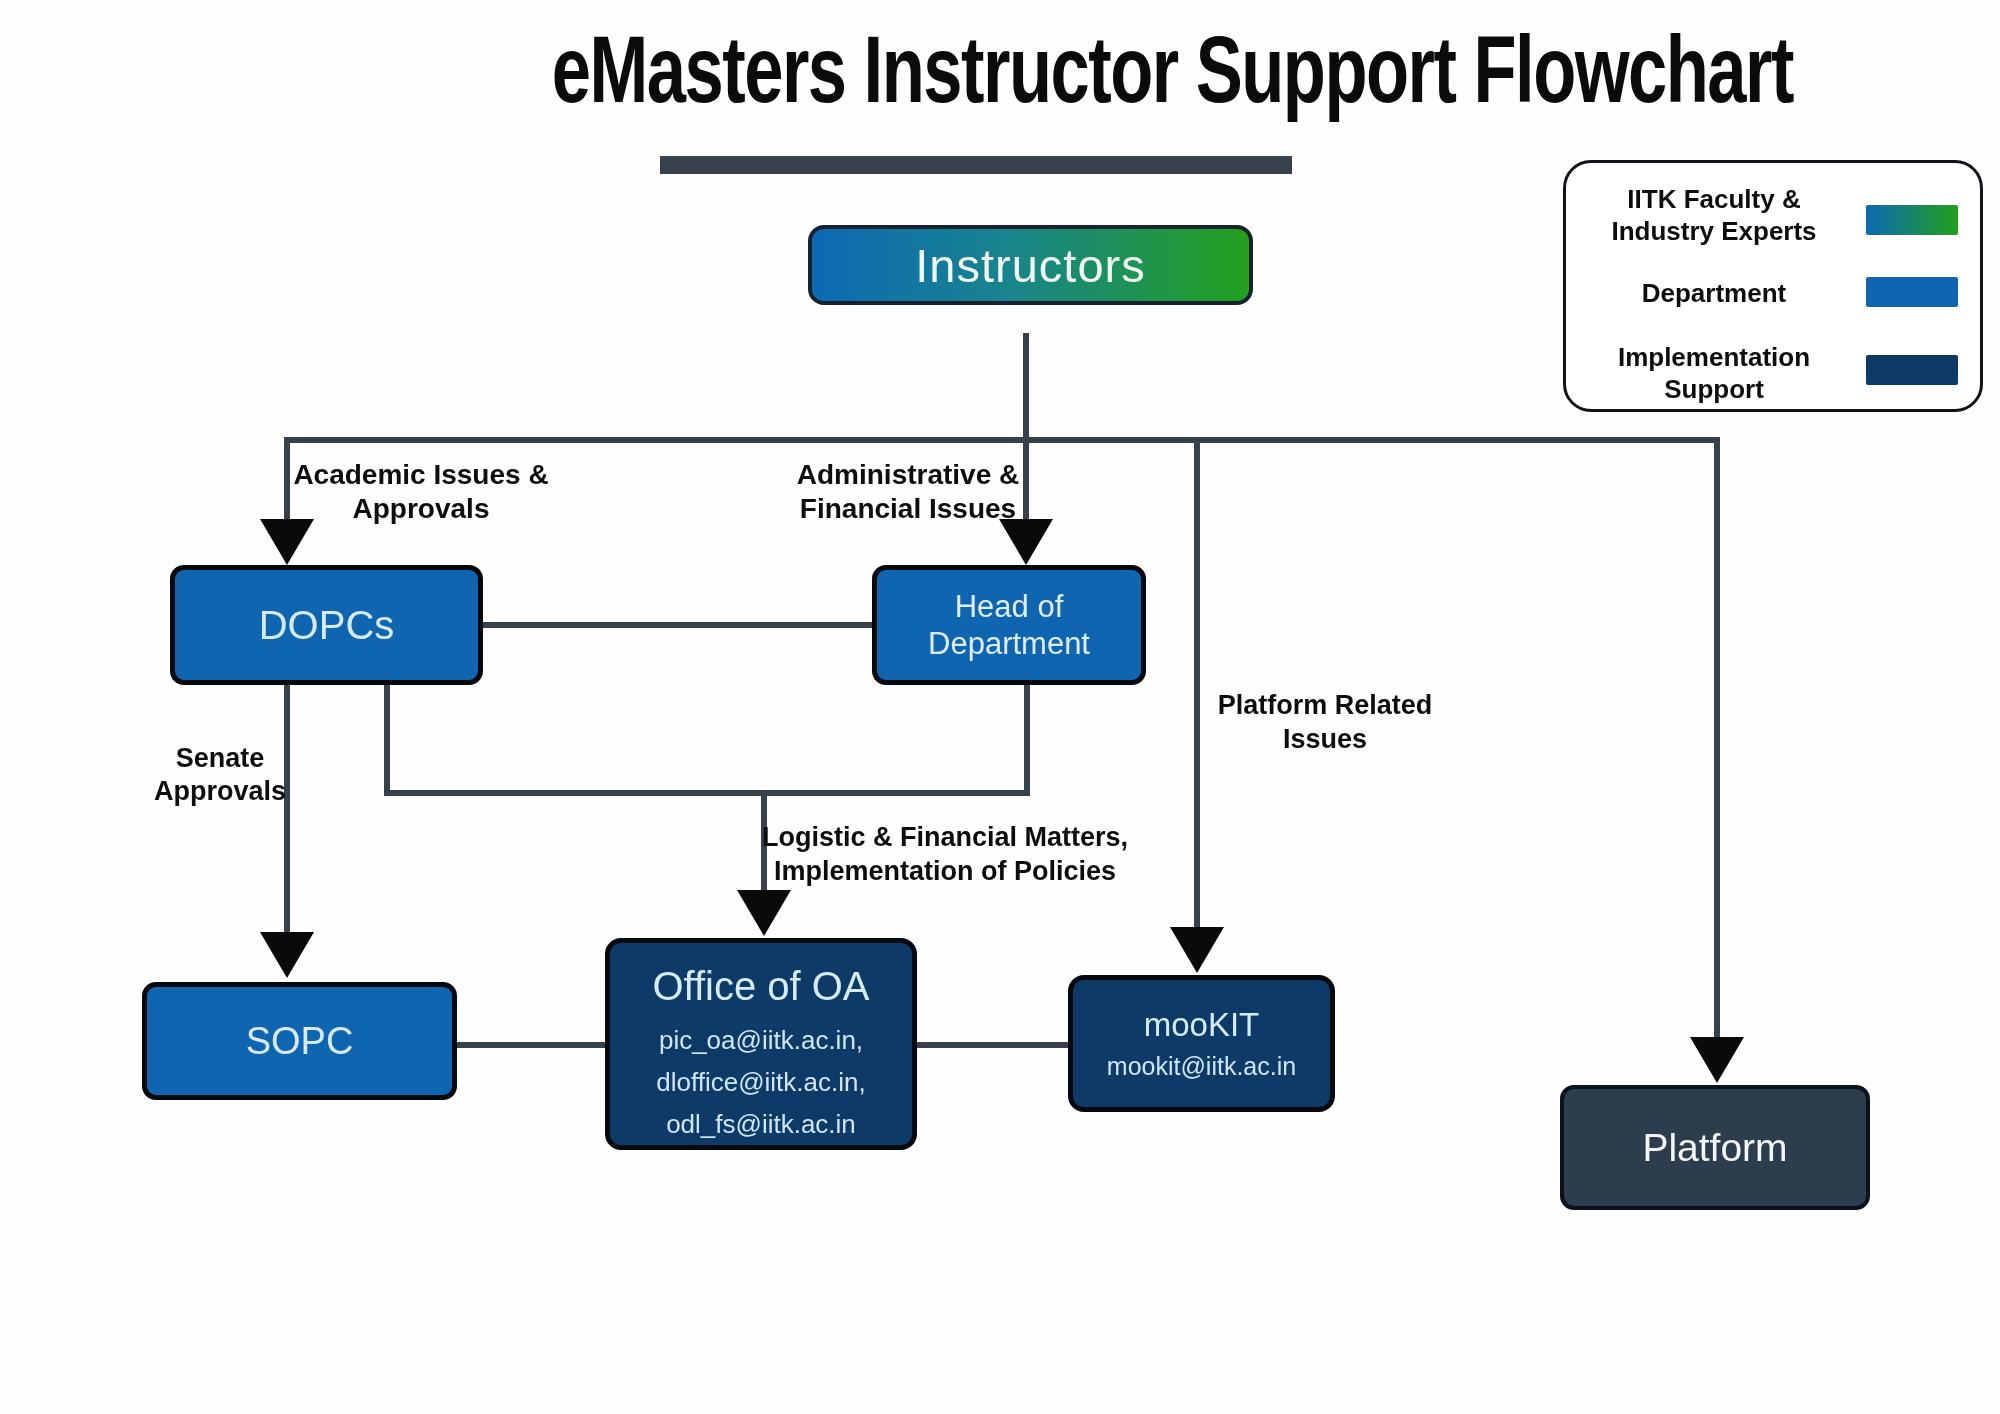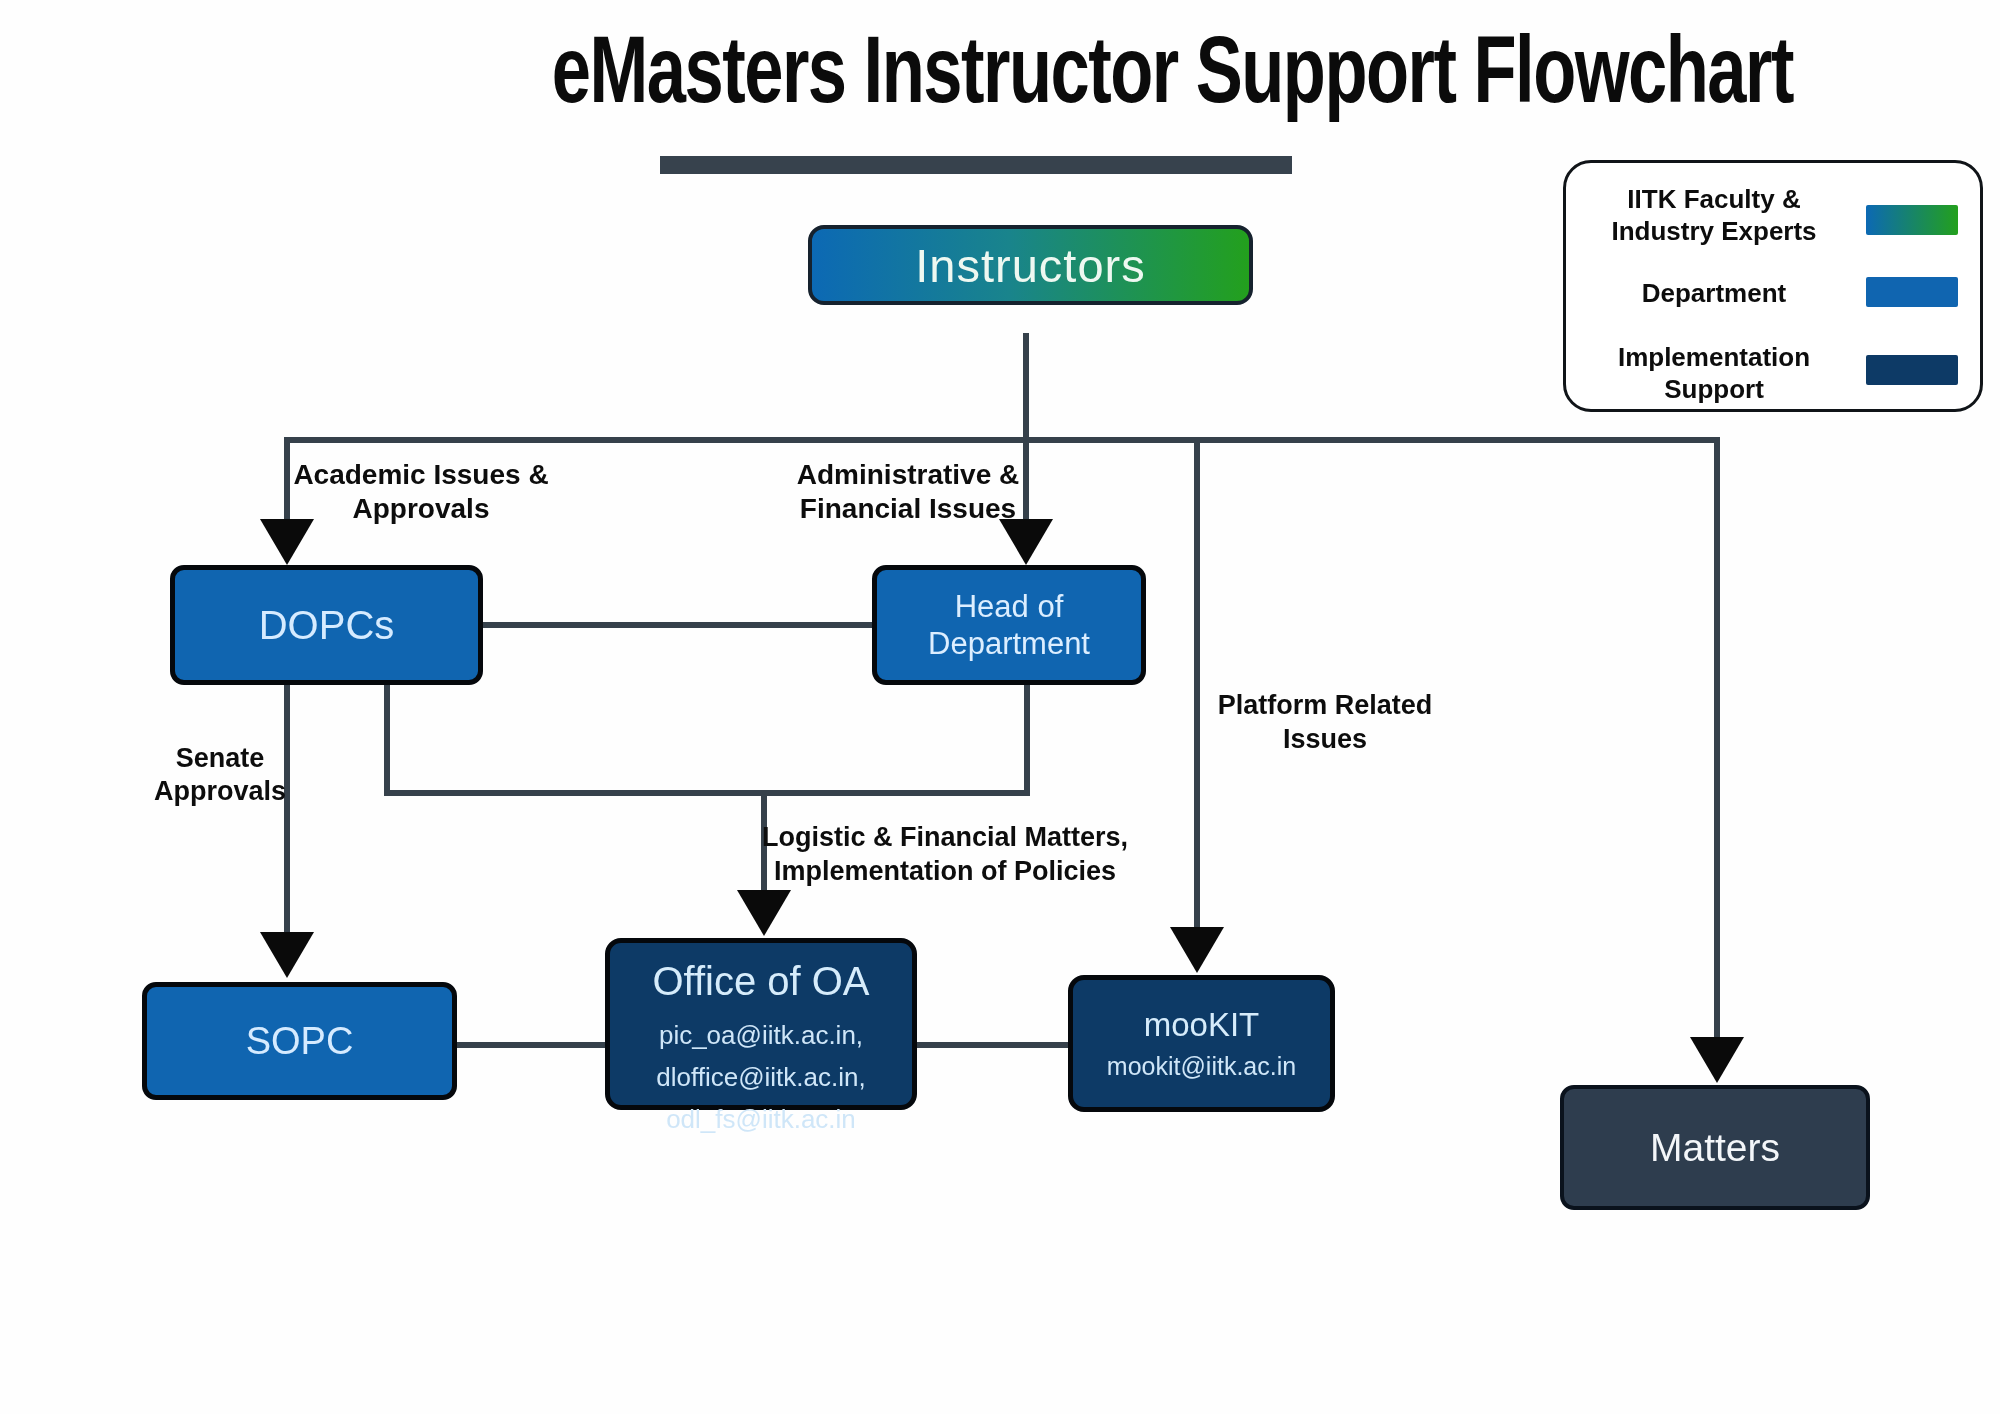--- a/index.html
+++ b/index.html
@@ -40,21 +40,21 @@
   .node-instructors{
     left:808px;top:225px;width:445px;height:80px;border:4px solid #16222e;border-radius:16px;
     background:linear-gradient(90deg,#0c69b4 0%,#19848c 45%,#23a01d 100%);
     color:#eef8f1;font-size:47px;letter-spacing:1px;
   }
   .node-blue{background:#1065b0;border:5px solid #05080c;border-radius:14px;color:#d6ebff;}
   .node-dopcs{left:170px;top:565px;width:313px;height:120px;font-size:40px;}
   .node-hod{left:872px;top:565px;width:274px;height:120px;font-size:31px;line-height:37px;color:#dceeff;}
   .node-sopc{left:142px;top:982px;width:315px;height:118px;font-size:38px;}
   .node-navy{background:#0d3a66;border:5px solid #05080c;border-radius:16px;}
-  .node-oa{left:605px;top:938px;width:312px;height:172px;justify-content:space-between;padding-top:16px;}
+  .node-oa{left:605px;top:938px;width:312px;height:212px;justify-content:flex-end;padding-top:16px;}
   .oa-title{font-size:40px;color:#d6ecfb;margin-bottom:10px;}
   .oa-email{font-size:26px;line-height:42px;color:#cfe6f8;}
   .node-mookit{left:1068px;top:975px;width:267px;height:137px;}
   .mookit-title{font-size:33px;color:#d6ecfb;margin-bottom:8px;}
   .mookit-email{font-size:25px;color:#cfe6f8;}
   .node-students{
     left:1560px;top:1085px;width:310px;height:125px;background:#2e3d4e;border:4px solid #0a121c;
     border-radius:14px;color:#f3f6f9;font-size:39px;
   }
   
@@ -128,21 +128,21 @@
     <span class="oa-email">dloffice@iitk.ac.in,</span>
     <span class="oa-email">odl_fs@iitk.ac.in</span>
   </div>
 
   <div class="node node-navy node-mookit">
     <span class="mookit-title">mooKIT</span>
     <span class="mookit-email">mookit@iitk.ac.in</span>
   </div>
 
   <div class="node node-students">
-    <span>Matters</span>
+    <span>Platform</span>
   </div>
 
   <div class="edge-label lbl-academic">
     <div>Academic Issues &amp;</div>
     <div>Approvals</div>
   </div>
   <div class="edge-label lbl-admin">
     <div>Administrative &amp;</div>
     <div>Financial Issues</div>
   </div>

